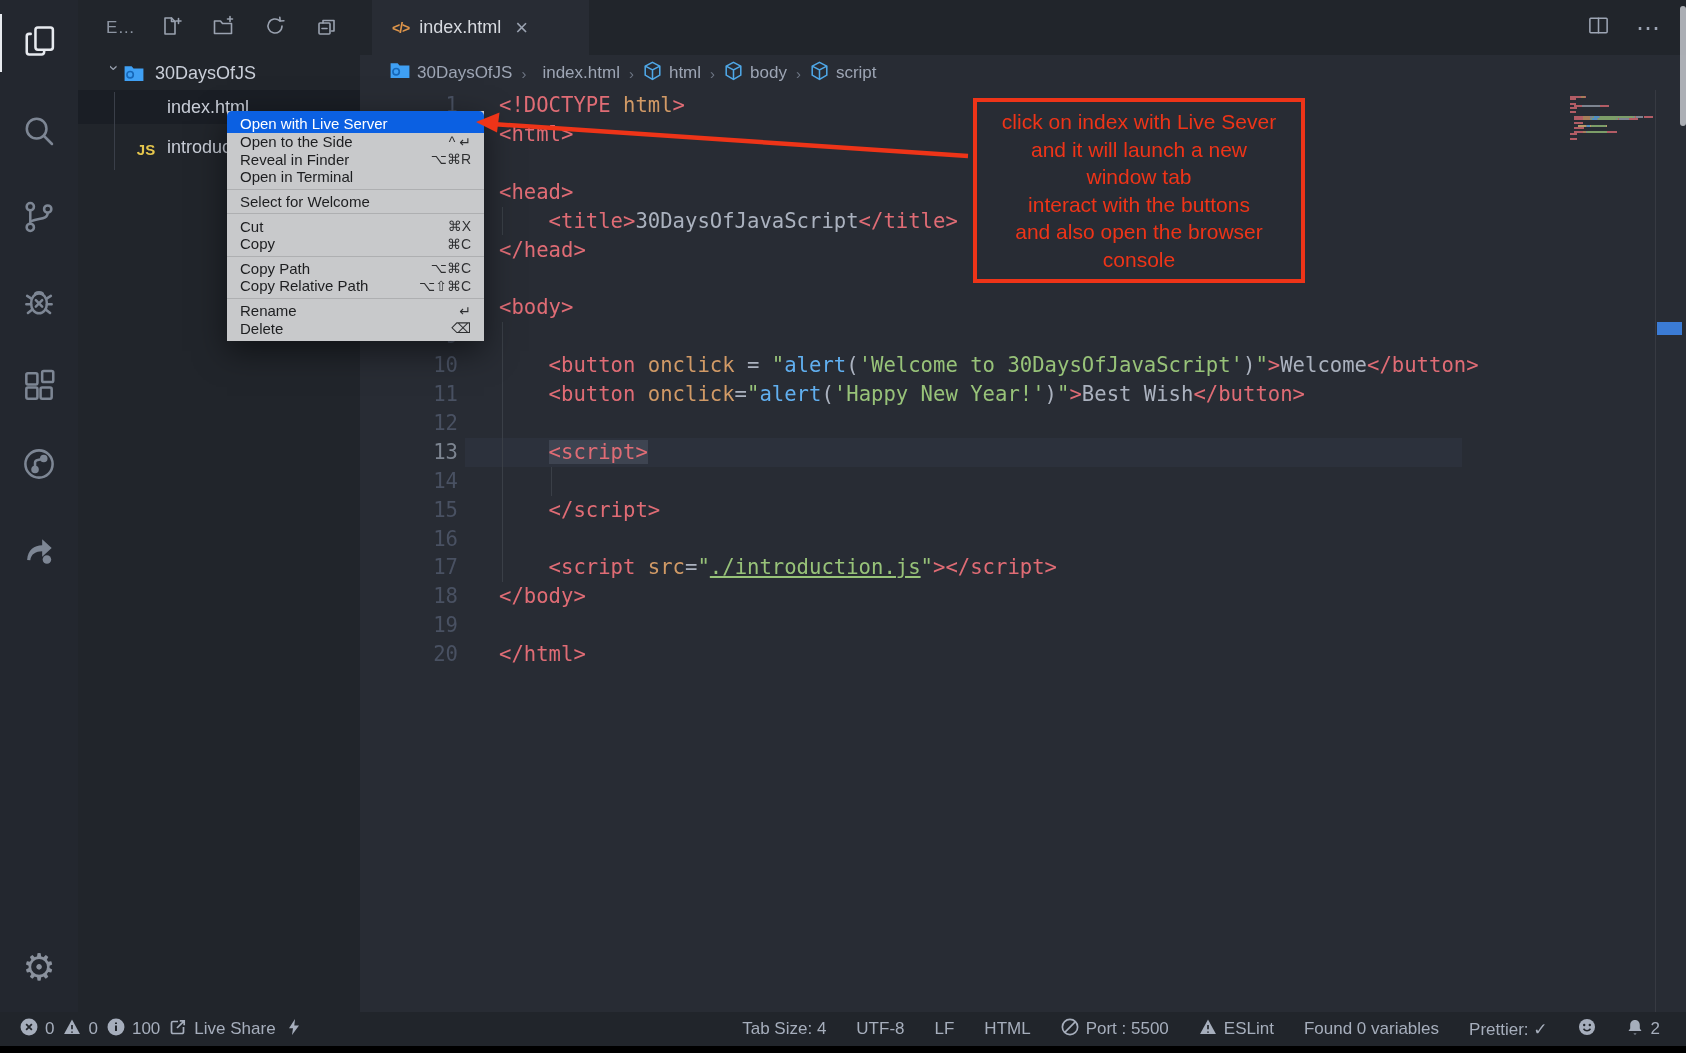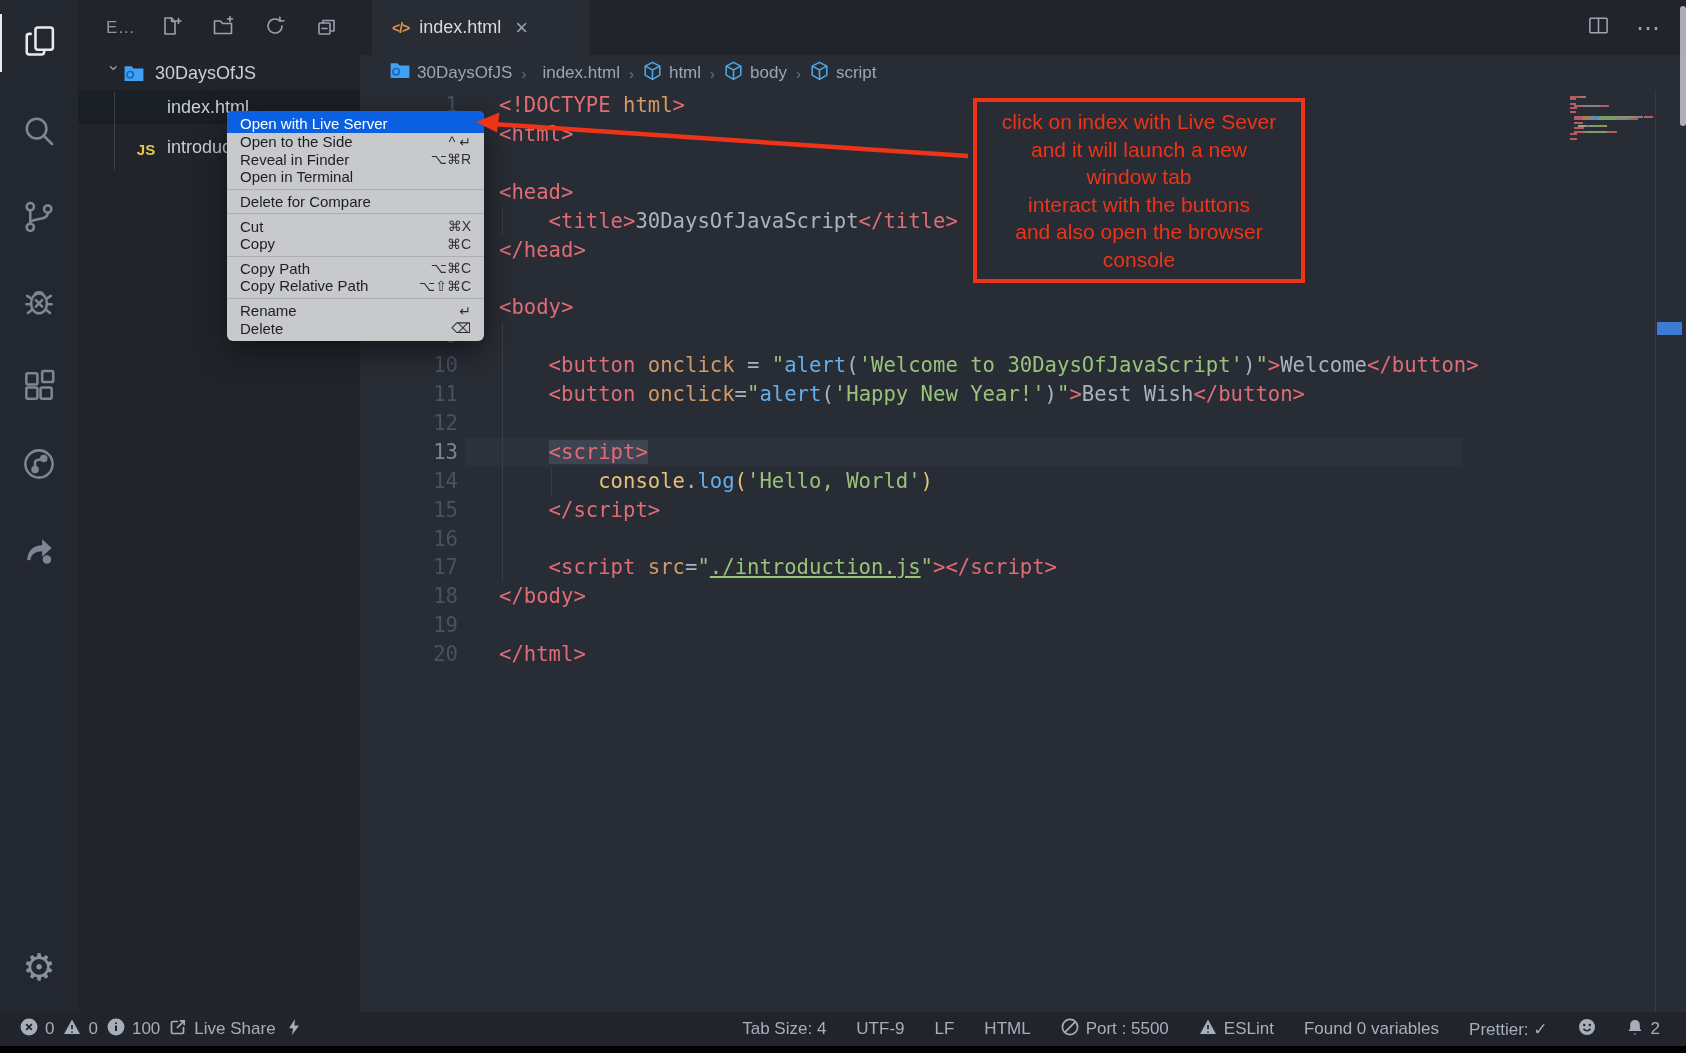--- a/index.html
+++ b/index.html
@@ -45,21 +45,21 @@
   .guide{position:absolute;width:1px;background:#3a3f47;}
   .tk-tag{color:#e06c75}.tk-attr{color:#d19a66}.tk-str{color:#98c379}
   .tk-fn{color:#61afef}.tk-obj{color:#e5c07b}.tk-fg{color:#abb2bf}
   .tk-link{color:#98c379;text-decoration:underline;}
   .tk-hl{background:#3e4451;}
   .minimap-seg{position:absolute;height:2px;opacity:.75;}
   .ovr-marker{position:absolute;background:#3b7bd4;}
   .scroll-strip{position:absolute;background:#c3c7cd;opacity:.85;border-radius:3px;}
   .vline{position:absolute;width:1px;background:rgba(255,255,255,.07);}
   
-  .menu{position:absolute;left:227px;top:111px;width:257px;background:#c8c9cb;border-radius:6px;
+  .menu{position:absolute;left:227px;top:111px;width:257px;background:#c8c9cb;border-radius:0;
         box-shadow:0 10px 30px rgba(0,0,0,.5);z-index:50;padding:4px 0;font-size:15px;color:#1d1e20;}
   .menu-item{display:flex;justify-content:space-between;align-items:center;height:17.6px;padding:0 13px;cursor:pointer;}
   .menu-item.hl{background:#0b60e2;color:#fff;border-radius:5px 5px 0 0;margin-top:-4px;padding-top:2px;height:20px;}
   .menu-sep{height:1px;background:#aeafb1;margin:3px 0;}
   .mi-short{color:inherit;opacity:.9;font-size:14px;}
   
   .annotation{position:absolute;left:973px;top:98px;width:324px;height:177px;border:4px solid #ee3418;
               z-index:40;display:flex;flex-direction:column;justify-content:center;align-items:center;
               color:#ee3418;font-size:21px;line-height:27.5px;text-align:center;}
   .arrow-svg{position:absolute;left:0;top:0;width:1686px;height:1053px;z-index:60;pointer-events:none;}
@@ -259,21 +259,20 @@
       <div class="code-line" style="left: 139px; top: 232.2px;"></div>
       <div class="gut" style="left: 40px; top: 261.1px;">10</div>
       <div class="code-line" style="left: 139px; top: 261.1px;"><span class="tk-fg">    </span><span class="tk-tag">&lt;button </span><span class="tk-attr">onclick</span><span class="tk-fg"> = </span><span class="tk-str">"</span><span class="tk-fn">alert</span><span class="tk-fg">(</span><span class="tk-str">'Welcome to 30DaysOfJavaScript'</span><span class="tk-fg">)</span><span class="tk-str">"</span><span class="tk-tag">&gt;</span><span class="tk-fg">Welcome</span><span class="tk-tag">&lt;/button&gt;</span></div>
       <div class="gut" style="left: 40px; top: 290px;">11</div>
       <div class="code-line" style="left: 139px; top: 290px;"><span class="tk-fg">    </span><span class="tk-tag">&lt;button </span><span class="tk-attr">onclick</span><span class="tk-fg">=</span><span class="tk-str">"</span><span class="tk-fn">alert</span><span class="tk-fg">(</span><span class="tk-str">'Happy New Year!'</span><span class="tk-fg">)</span><span class="tk-str">"</span><span class="tk-tag">&gt;</span><span class="tk-fg">Best Wish</span><span class="tk-tag">&lt;/button&gt;</span></div>
       <div class="gut" style="left: 40px; top: 318.9px;">12</div>
       <div class="code-line" style="left: 139px; top: 318.9px;"></div>
       <div class="gut" style="left: 40px; top: 347.8px; color: rgb(125, 133, 145);">13</div>
       <div class="code-line" style="left: 139px; top: 347.8px;"><span class="tk-fg">    </span><span class="tk-tag tk-hl">&lt;script&gt;</span></div>
       <div class="gut" style="left: 40px; top: 376.7px;">14</div>
-      <div class="code-line" style="left: 139px; top: 376.7px;"><span class="tk-fg">        </span><span class="tk-obj">console</span><span class="tk-fg">.</span><span class="tk-fn">log</span><span class="tk-obj">(</span><span class="tk-str">'Hello, World'</span><span class="tk-obj">)</span></div>
       <div class="gut" style="left: 40px; top: 405.6px;">15</div>
       <div class="code-line" style="left: 139px; top: 405.6px;"><span class="tk-fg">    </span><span class="tk-tag">&lt;/script&gt;</span></div>
       <div class="gut" style="left: 40px; top: 434.5px;">16</div>
       <div class="code-line" style="left: 139px; top: 434.5px;"></div>
       <div class="gut" style="left: 40px; top: 463.4px;">17</div>
       <div class="code-line" style="left: 139px; top: 463.4px;"><span class="tk-fg">    </span><span class="tk-tag">&lt;script </span><span class="tk-attr">src</span><span class="tk-fg">=</span><span class="tk-str">"</span><span class="tk-link">./introduction.js</span><span class="tk-str">"</span><span class="tk-tag">&gt;&lt;/script&gt;</span></div>
       <div class="gut" style="left: 40px; top: 492.3px;">18</div>
       <div class="code-line" style="left: 139px; top: 492.3px; text-align: center;"><span class="tk-tag">&lt;/body&gt;</span></div>
       <div class="gut" style="left: 40px; top: 521.2px;">19</div>
       <div class="code-line" style="left: 139px; top: 521.2px;"></div>
@@ -349,21 +348,21 @@
       <div class="menu-item">
         <span>Reveal in Finder</span>
         <span class="mi-short">⌥⌘R</span>
       </div>
       <div class="menu-item">
         <span>Open in Terminal</span>
         <span class="mi-short"></span>
       </div>
       <div class="menu-sep"></div>
       <div class="menu-item">
-        <span>Delete for Compare</span>
+        <span>Select for Welcome</span>
         <span class="mi-short"></span>
       </div>
       <div class="menu-sep"></div>
       <div class="menu-item">
         <span>Cut</span>
         <span class="mi-short">⌘X</span>
       </div>
       <div class="menu-item">
         <span>Copy</span>
         <span class="mi-short">⌘C</span>
@@ -436,21 +435,21 @@
           <span><svg viewBox="0 0 17 18">
               <path d="M9.5 1 3.5 10.2h4L6.5 17 13.5 7.5H8.8Z" fill="currentColor"></path>
             </svg></span>
         </div>
       </div>
     <div class="sb-right" id="sb-right">
         <div class="sb-item">
           <span>Tab Size: 4</span>
         </div>
         <div class="sb-item">
-          <span>UTF-9</span>
+          <span>UTF-8</span>
         </div>
         <div class="sb-item">
           <span>LF</span>
         </div>
         <div class="sb-item">
           <span>HTML</span>
         </div>
         <div class="sb-item">
           <span><svg viewBox="0 0 17 17" fill="none" stroke="currentColor" stroke-width="1.6">
               <circle cx="8.5" cy="8.5" r="7.2"></circle>

